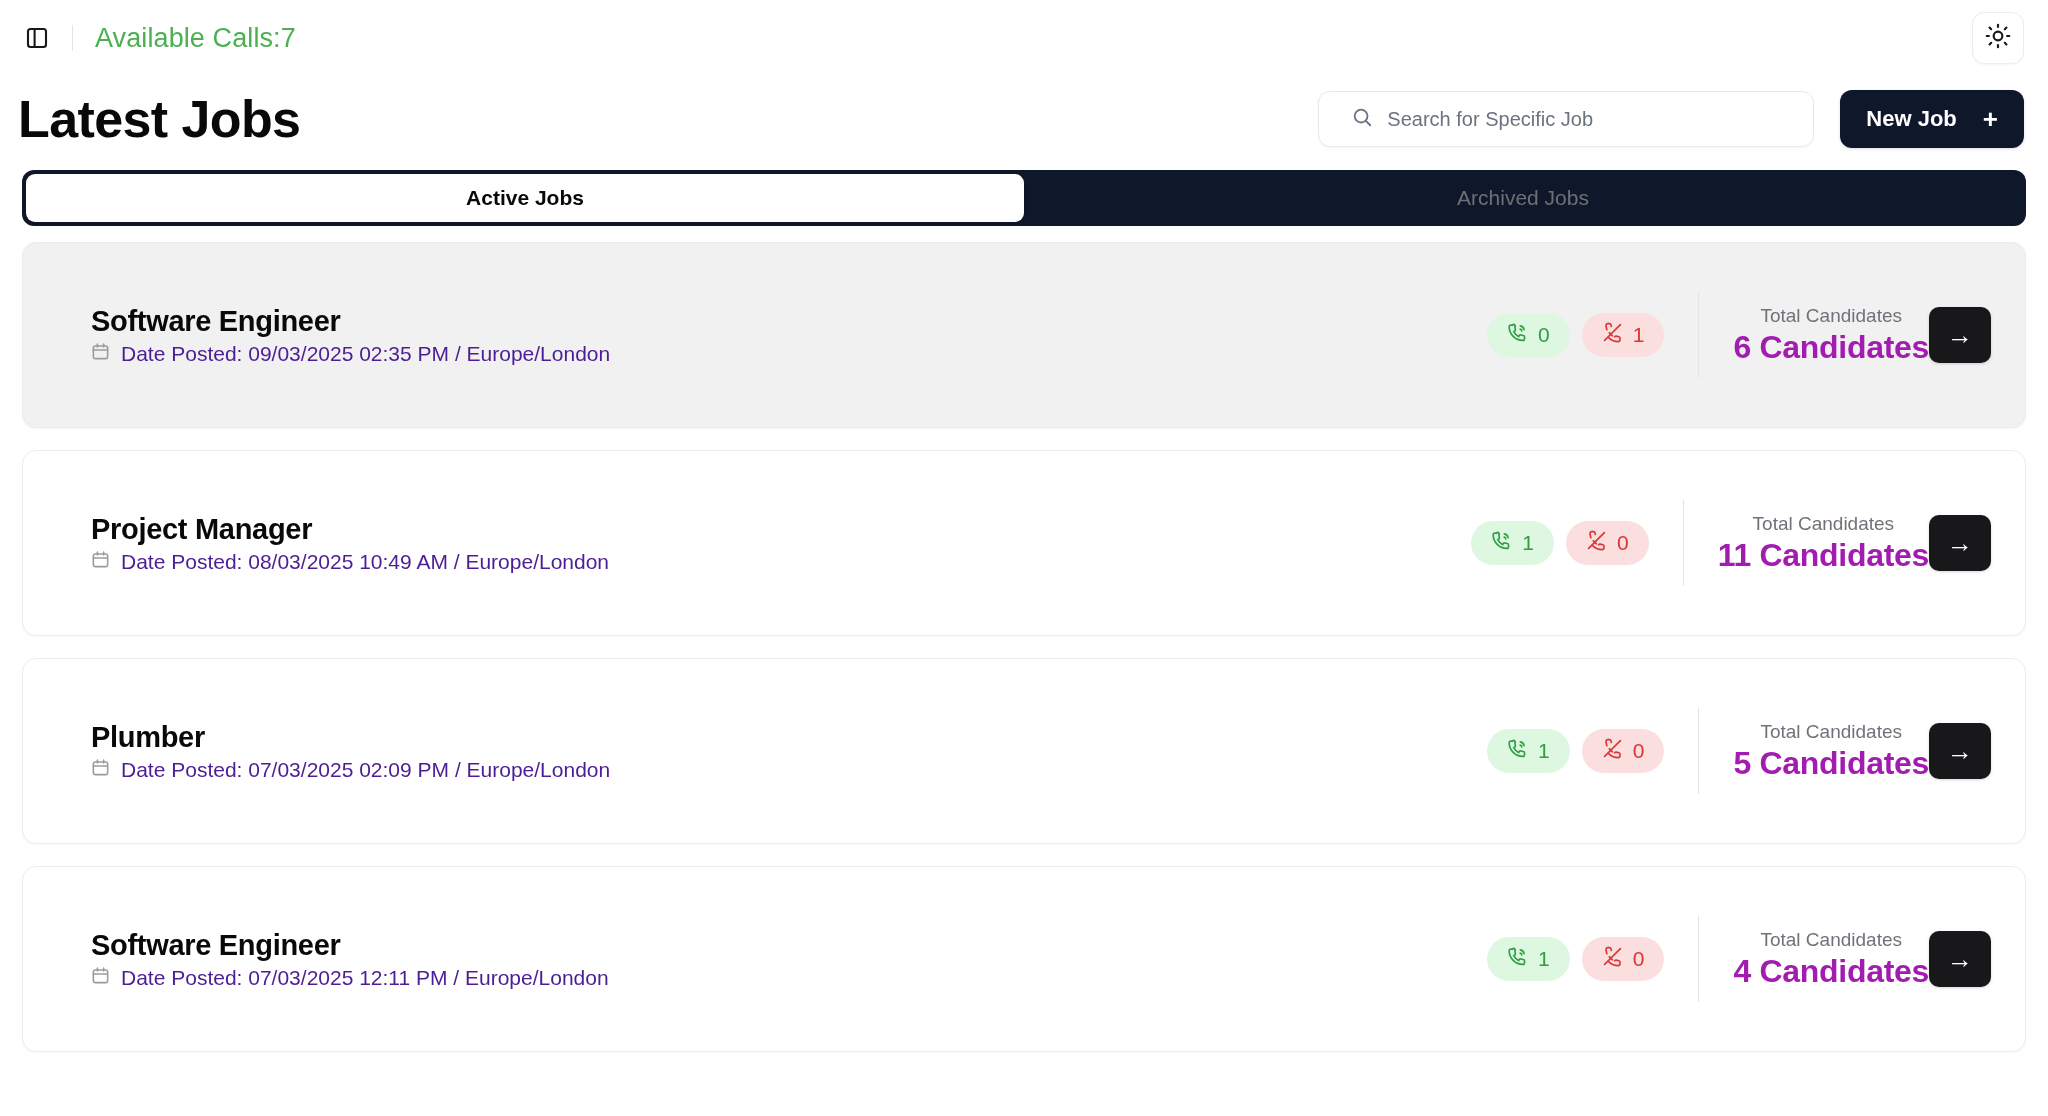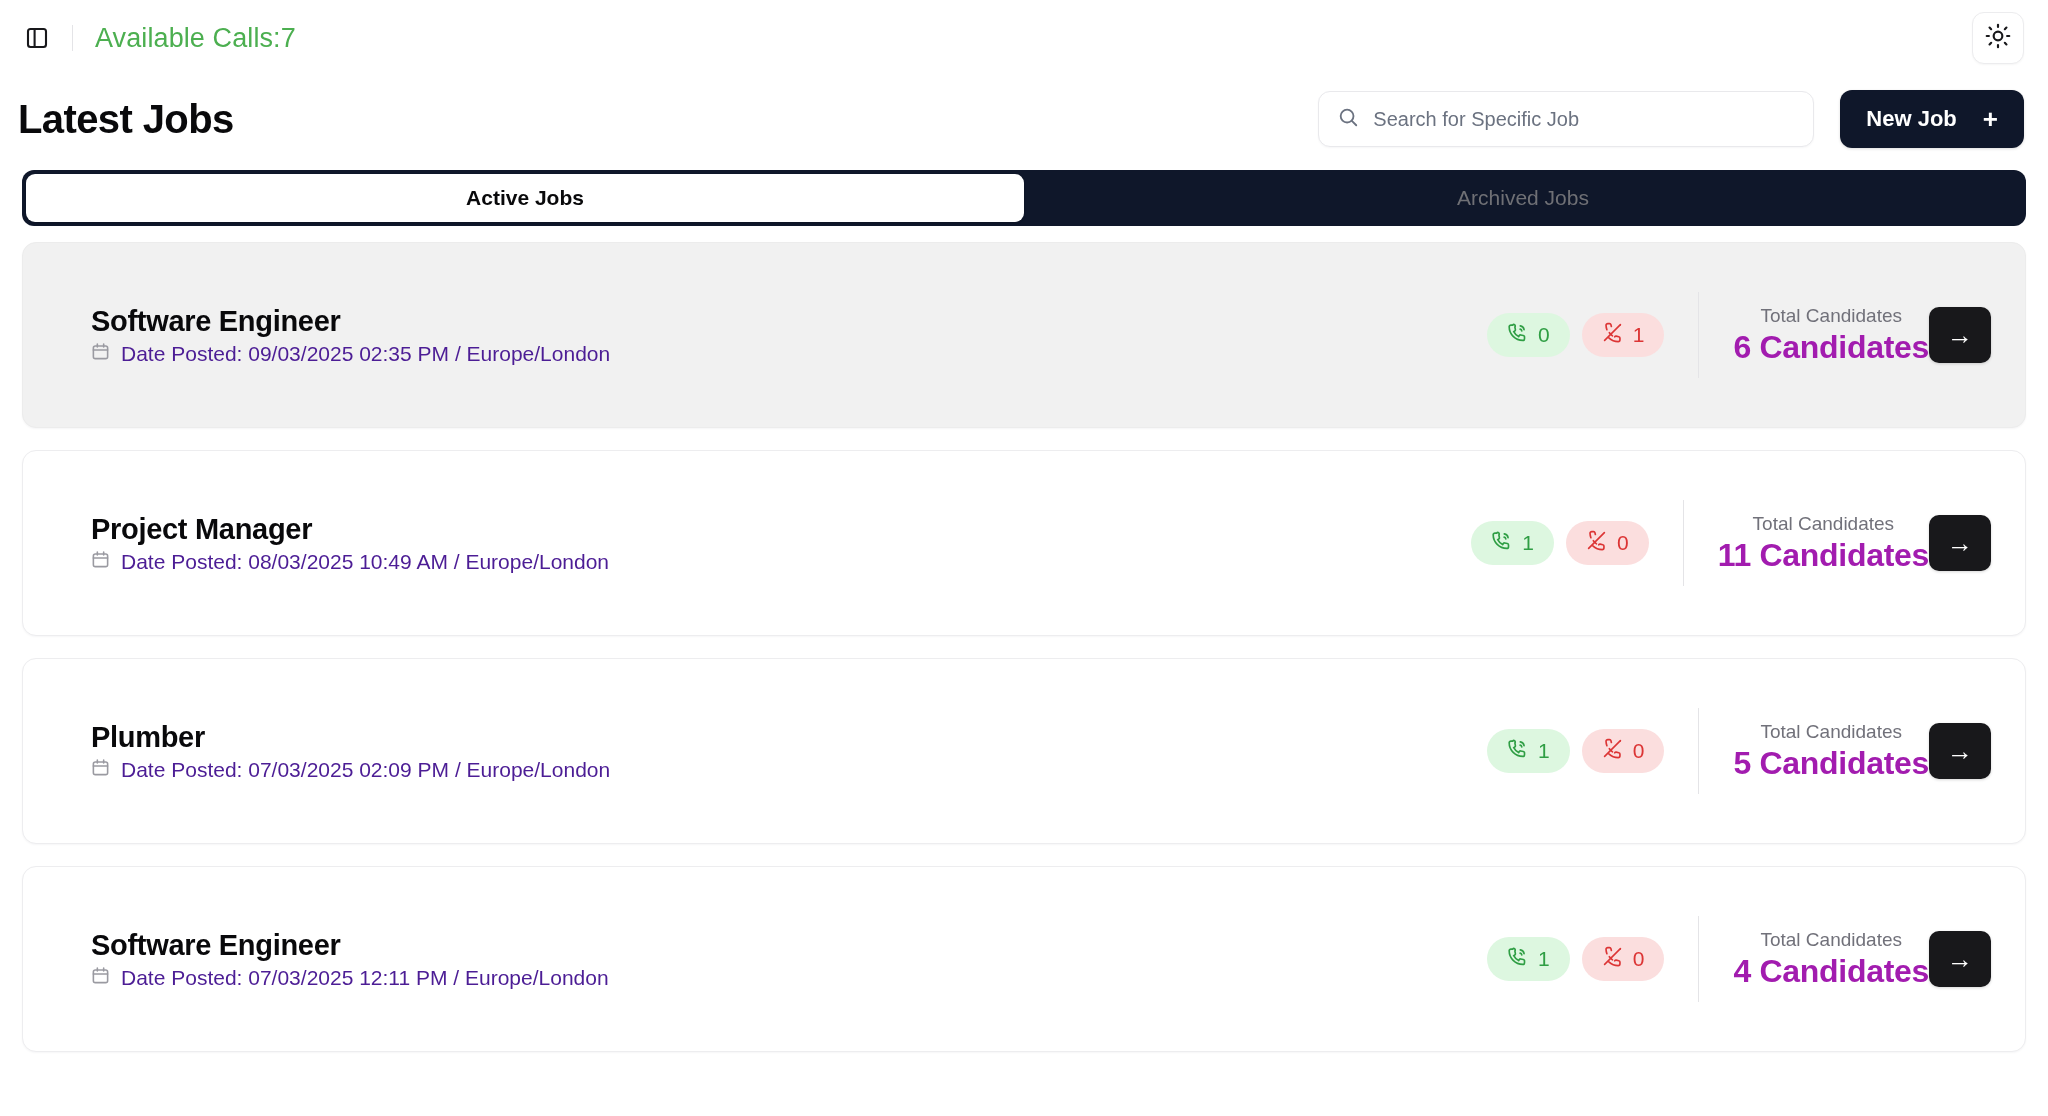--- a/index.html
+++ b/index.html
@@ -52,34 +52,34 @@
 
   
   .headrow {
     display: flex;
     align-items: center;
     justify-content: space-between;
     padding: 0 24px 0 18px;
     height: 86px;
   }
   .page-title {
-    font-size: 40px;
+    font-size: 52px;
     font-weight: 700;
     letter-spacing: -.6px;
     color: #09090b;
   }
   .head-right { display: flex; align-items: center; gap: 26px; }
 
   .search-wrap {
     width: 496px; height: 56px;
     border: 1px solid #e9e9ec;
     border-radius: 12px;
     background: #fff;
     display: flex; align-items: center;
-    padding: 0 18px;
+    padding: 0 32px;
     gap: 14px;
     box-shadow: 0 1px 2px rgba(16,24,40,.04);
   }
   .search-input {
     border: none; outline: none;
     background: transparent;
     font-size: 20px;
     font-family: inherit;
     color: #18181b;
     width: 100%;

